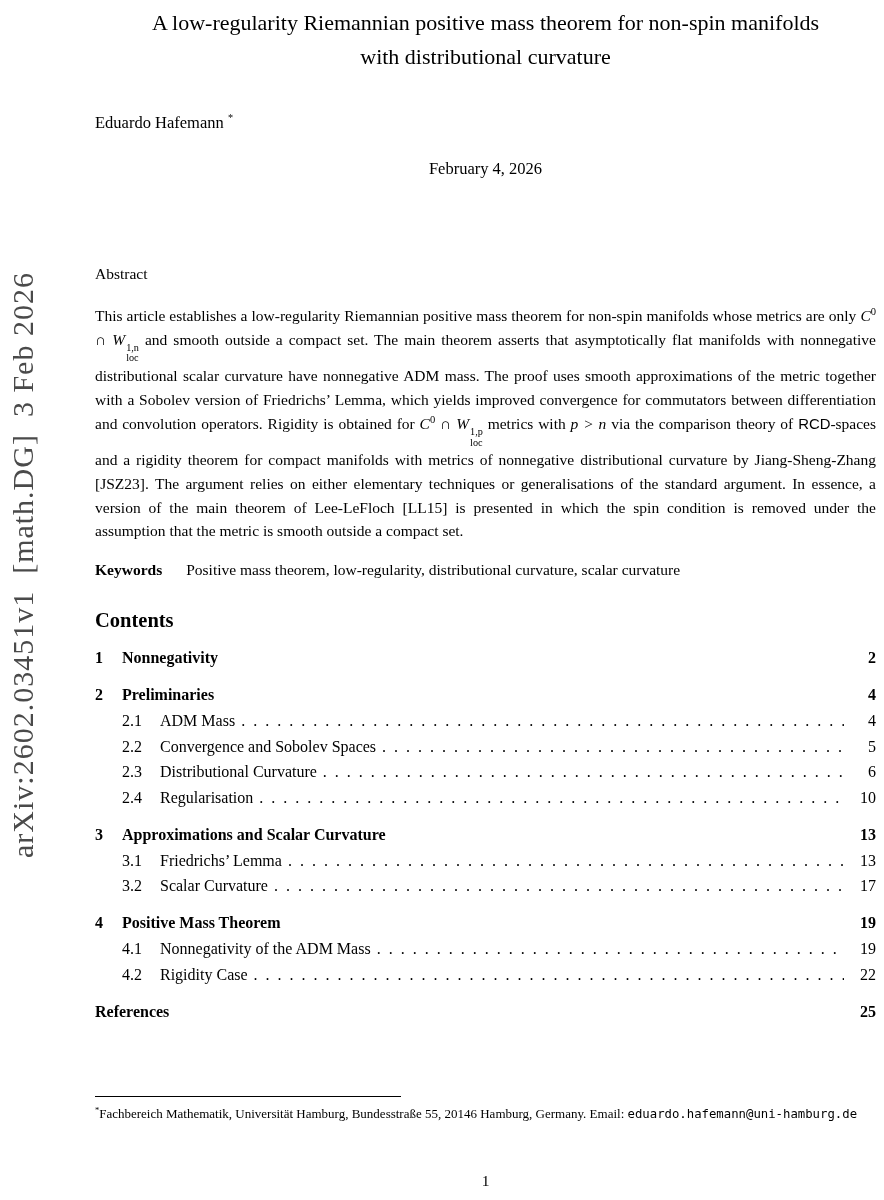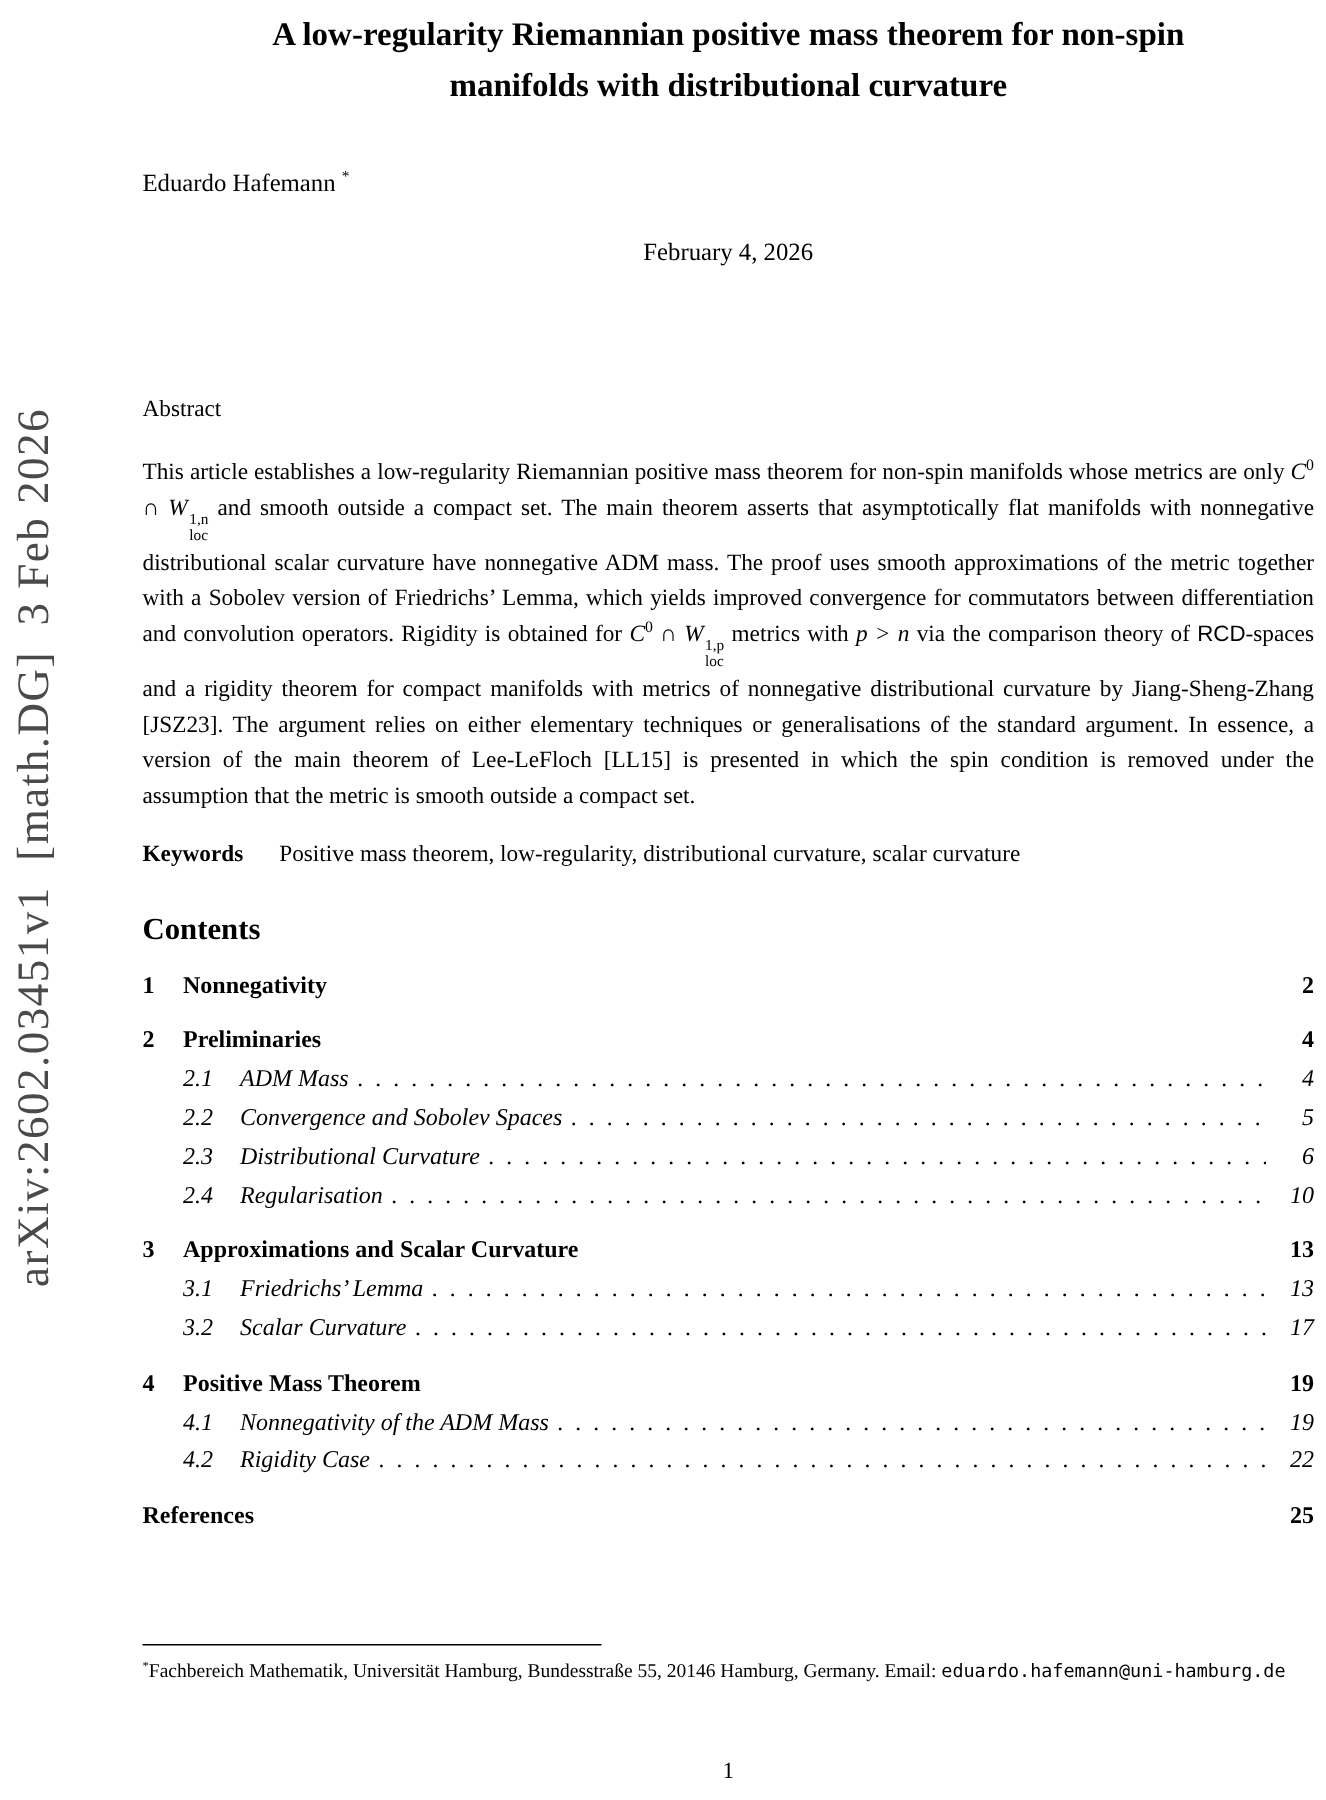--- a/index.html
+++ b/index.html
@@ -6,21 +6,21 @@
   body {
     width:884px; height:1200px; position:relative; overflow:hidden;
     background:#ffffff; color:#000000;
     font-family:"Liberation Serif","DejaVu Serif",serif;
   }
   .page-content { position:absolute; left:95px; right:8px; top:0; }
 
   
   .title {
     margin:6px auto 0 auto; max-width:700px; text-align:center;
-    font-size:22px; line-height:1.55; font-weight:bold;
+    font-size:22px; line-height:1.55; font-weight:normal;
   }
   .author { margin-top:38px; text-align:left; font-size:16.5px; }
   .author sup { font-size:0.62em; }
   .date { margin-top:26px; text-align:center; font-size:16.5px; }
 
   
   .abstract-heading { margin-top:86px; text-align:left; font-size:15.5px; }
   .abstract-text {
     margin-top:21px; font-size:15.5px; line-height:1.53; text-align:justify;
   }
@@ -33,21 +33,21 @@
 
   
   .keywords { margin-top:18px; font-size:15.5px; }
   .kw-label { font-weight:bold; margin-right:24px; }
 
   
   .contents-heading { margin-top:30px; font-size:20.5px; font-weight:bold; }
   .toc-list { margin-top:12px; }
   .toc-row { display:flex; align-items:baseline; font-size:16px; line-height:1.3; }
   .toc-l1 { font-weight:bold; margin-top:16px; }
-  .toc-l2 { font-weight:normal; margin-top:5px;font-style:italic; }
+  .toc-l2 { font-weight:normal; margin-top:5px; }
   .toc-l1 .toc-num { width:27px; flex:0 0 27px; }
   .toc-l2 .toc-num { margin-left:27px; width:38px; flex:0 0 38px; }
   .toc-label { white-space:nowrap; }
   .toc-dots { flex:1 1 auto; overflow:hidden; white-space:nowrap; margin:0 6px; }
   .toc-l2 .toc-dots::after {
     content:". . . . . . . . . . . . . . . . . . . . . . . . . . . . . . . . . . . . . . . . . . . . . . . . . . . . . . . . . . . . . . . . . . . . . .";
     letter-spacing:2px;
   }
   .toc-l1 .toc-dots::after { content:""; }
   .toc-page { flex:0 0 auto; min-width:26px; text-align:right; }

